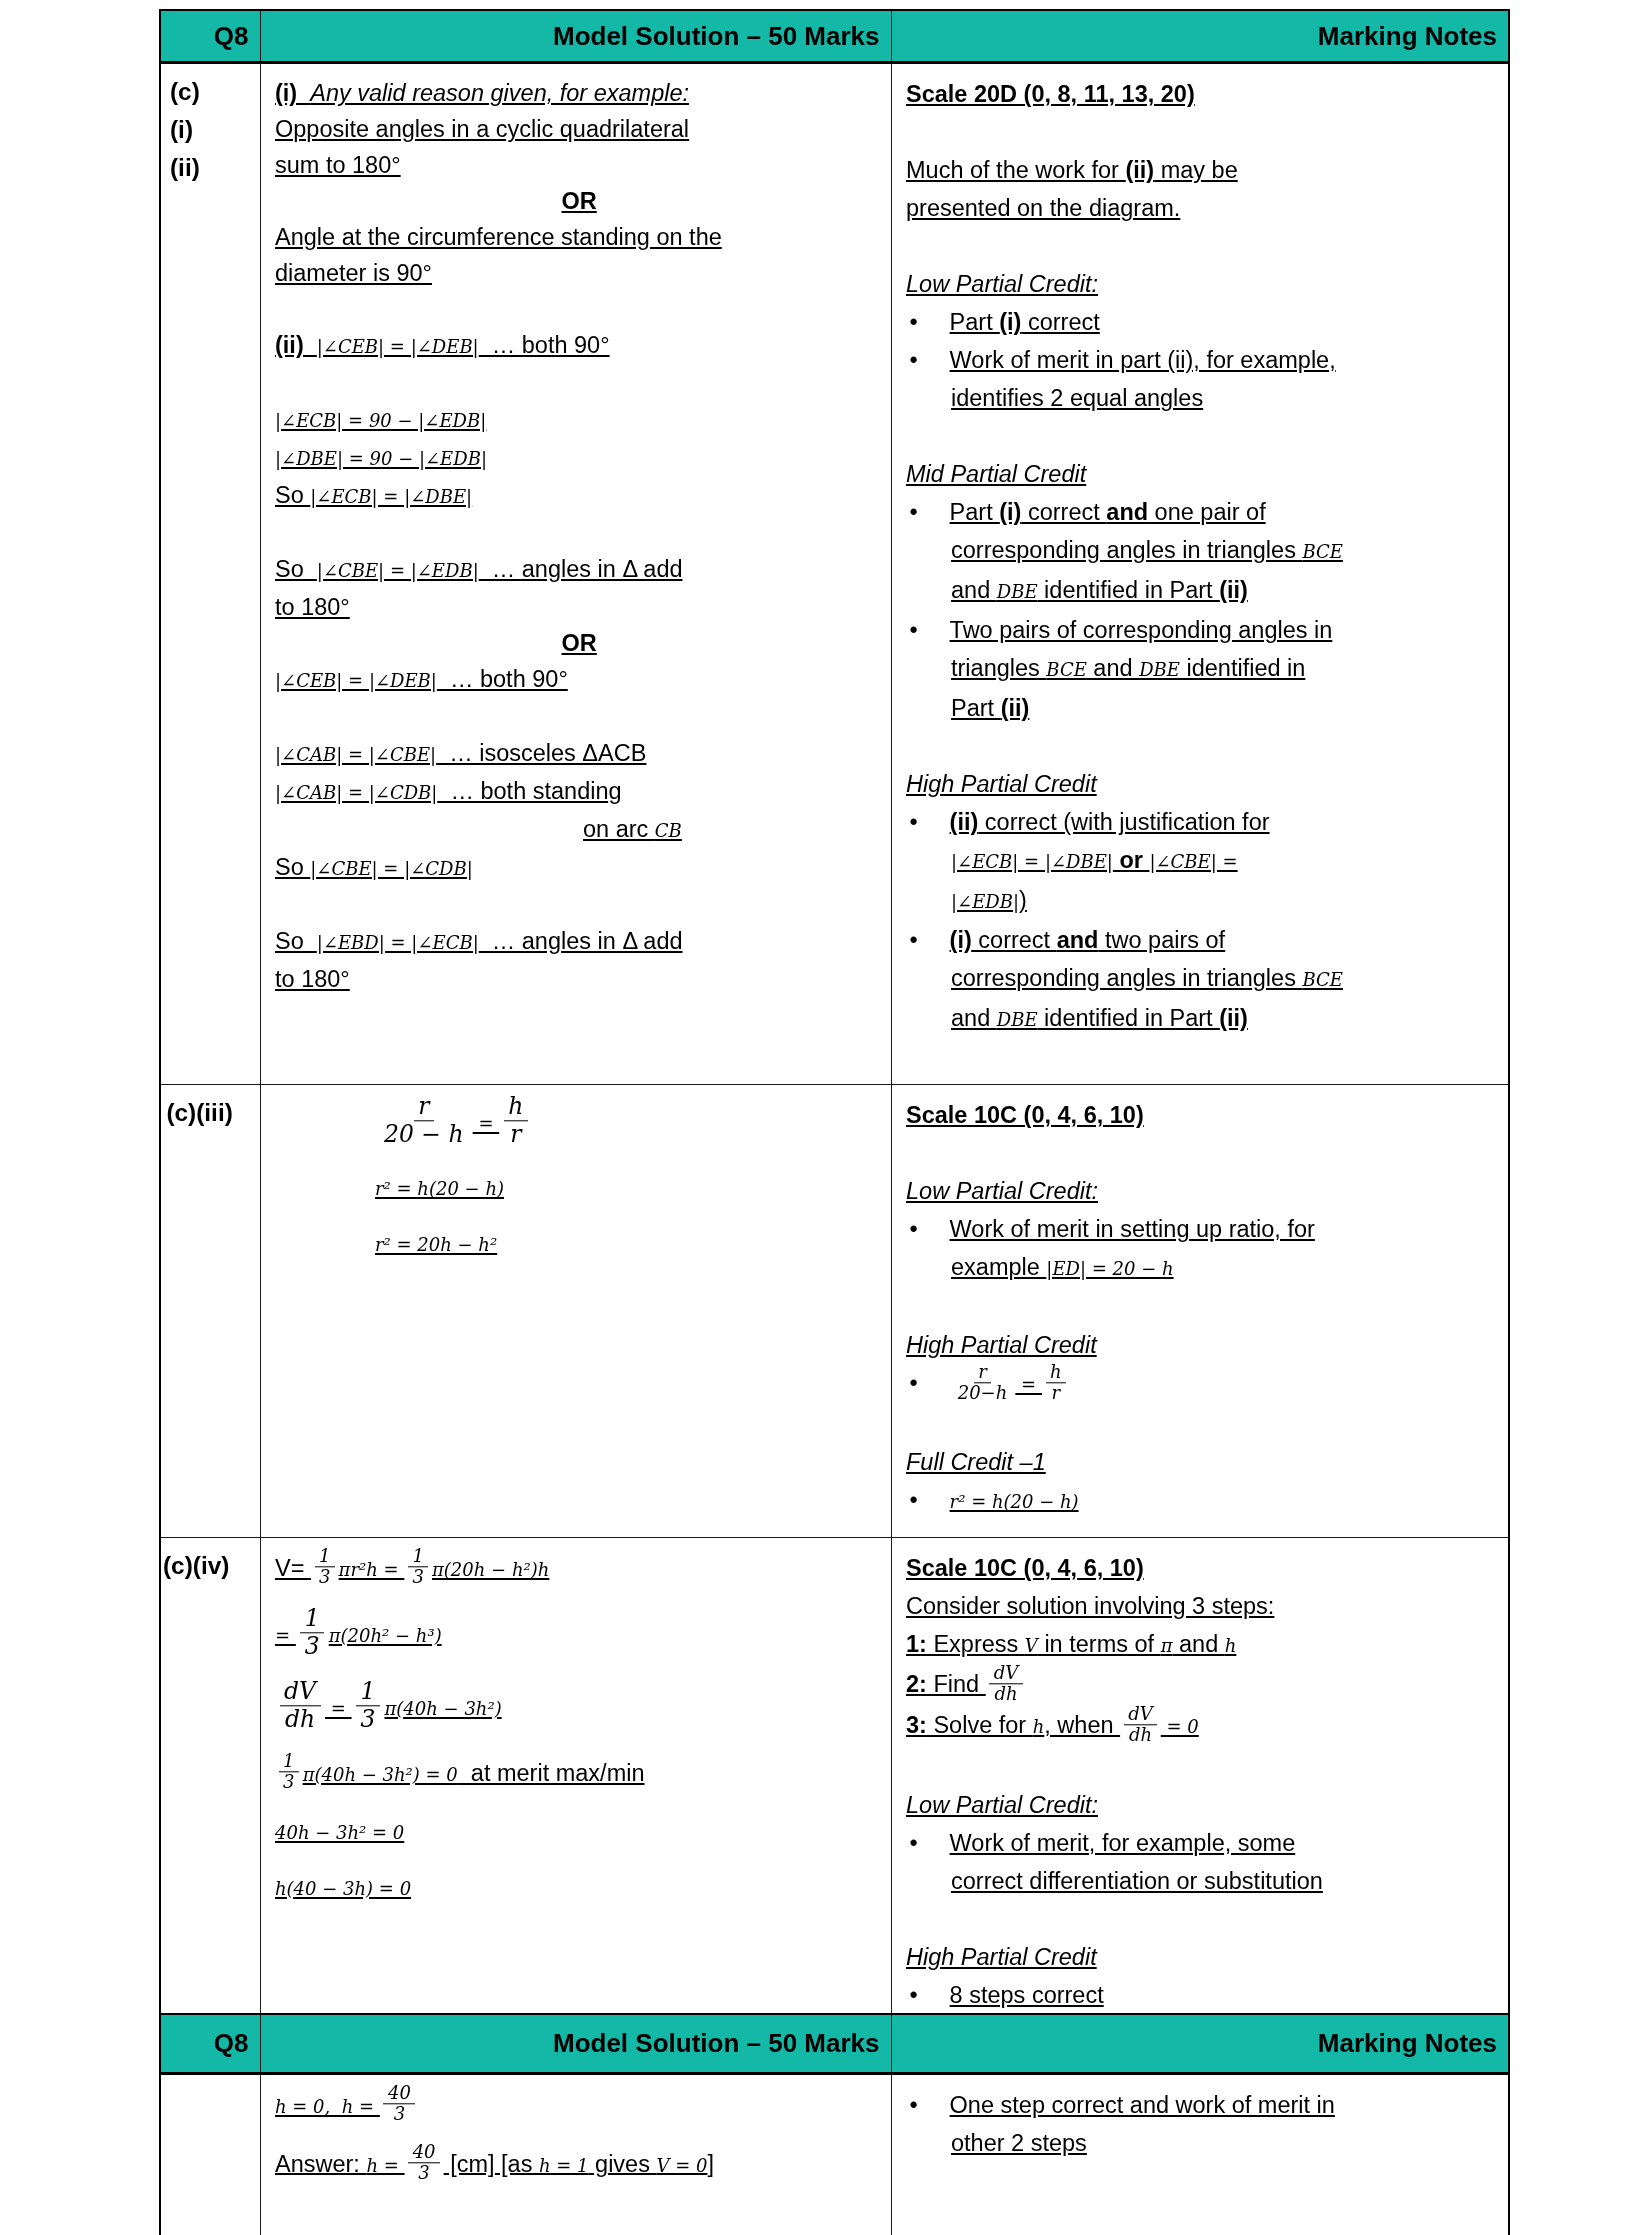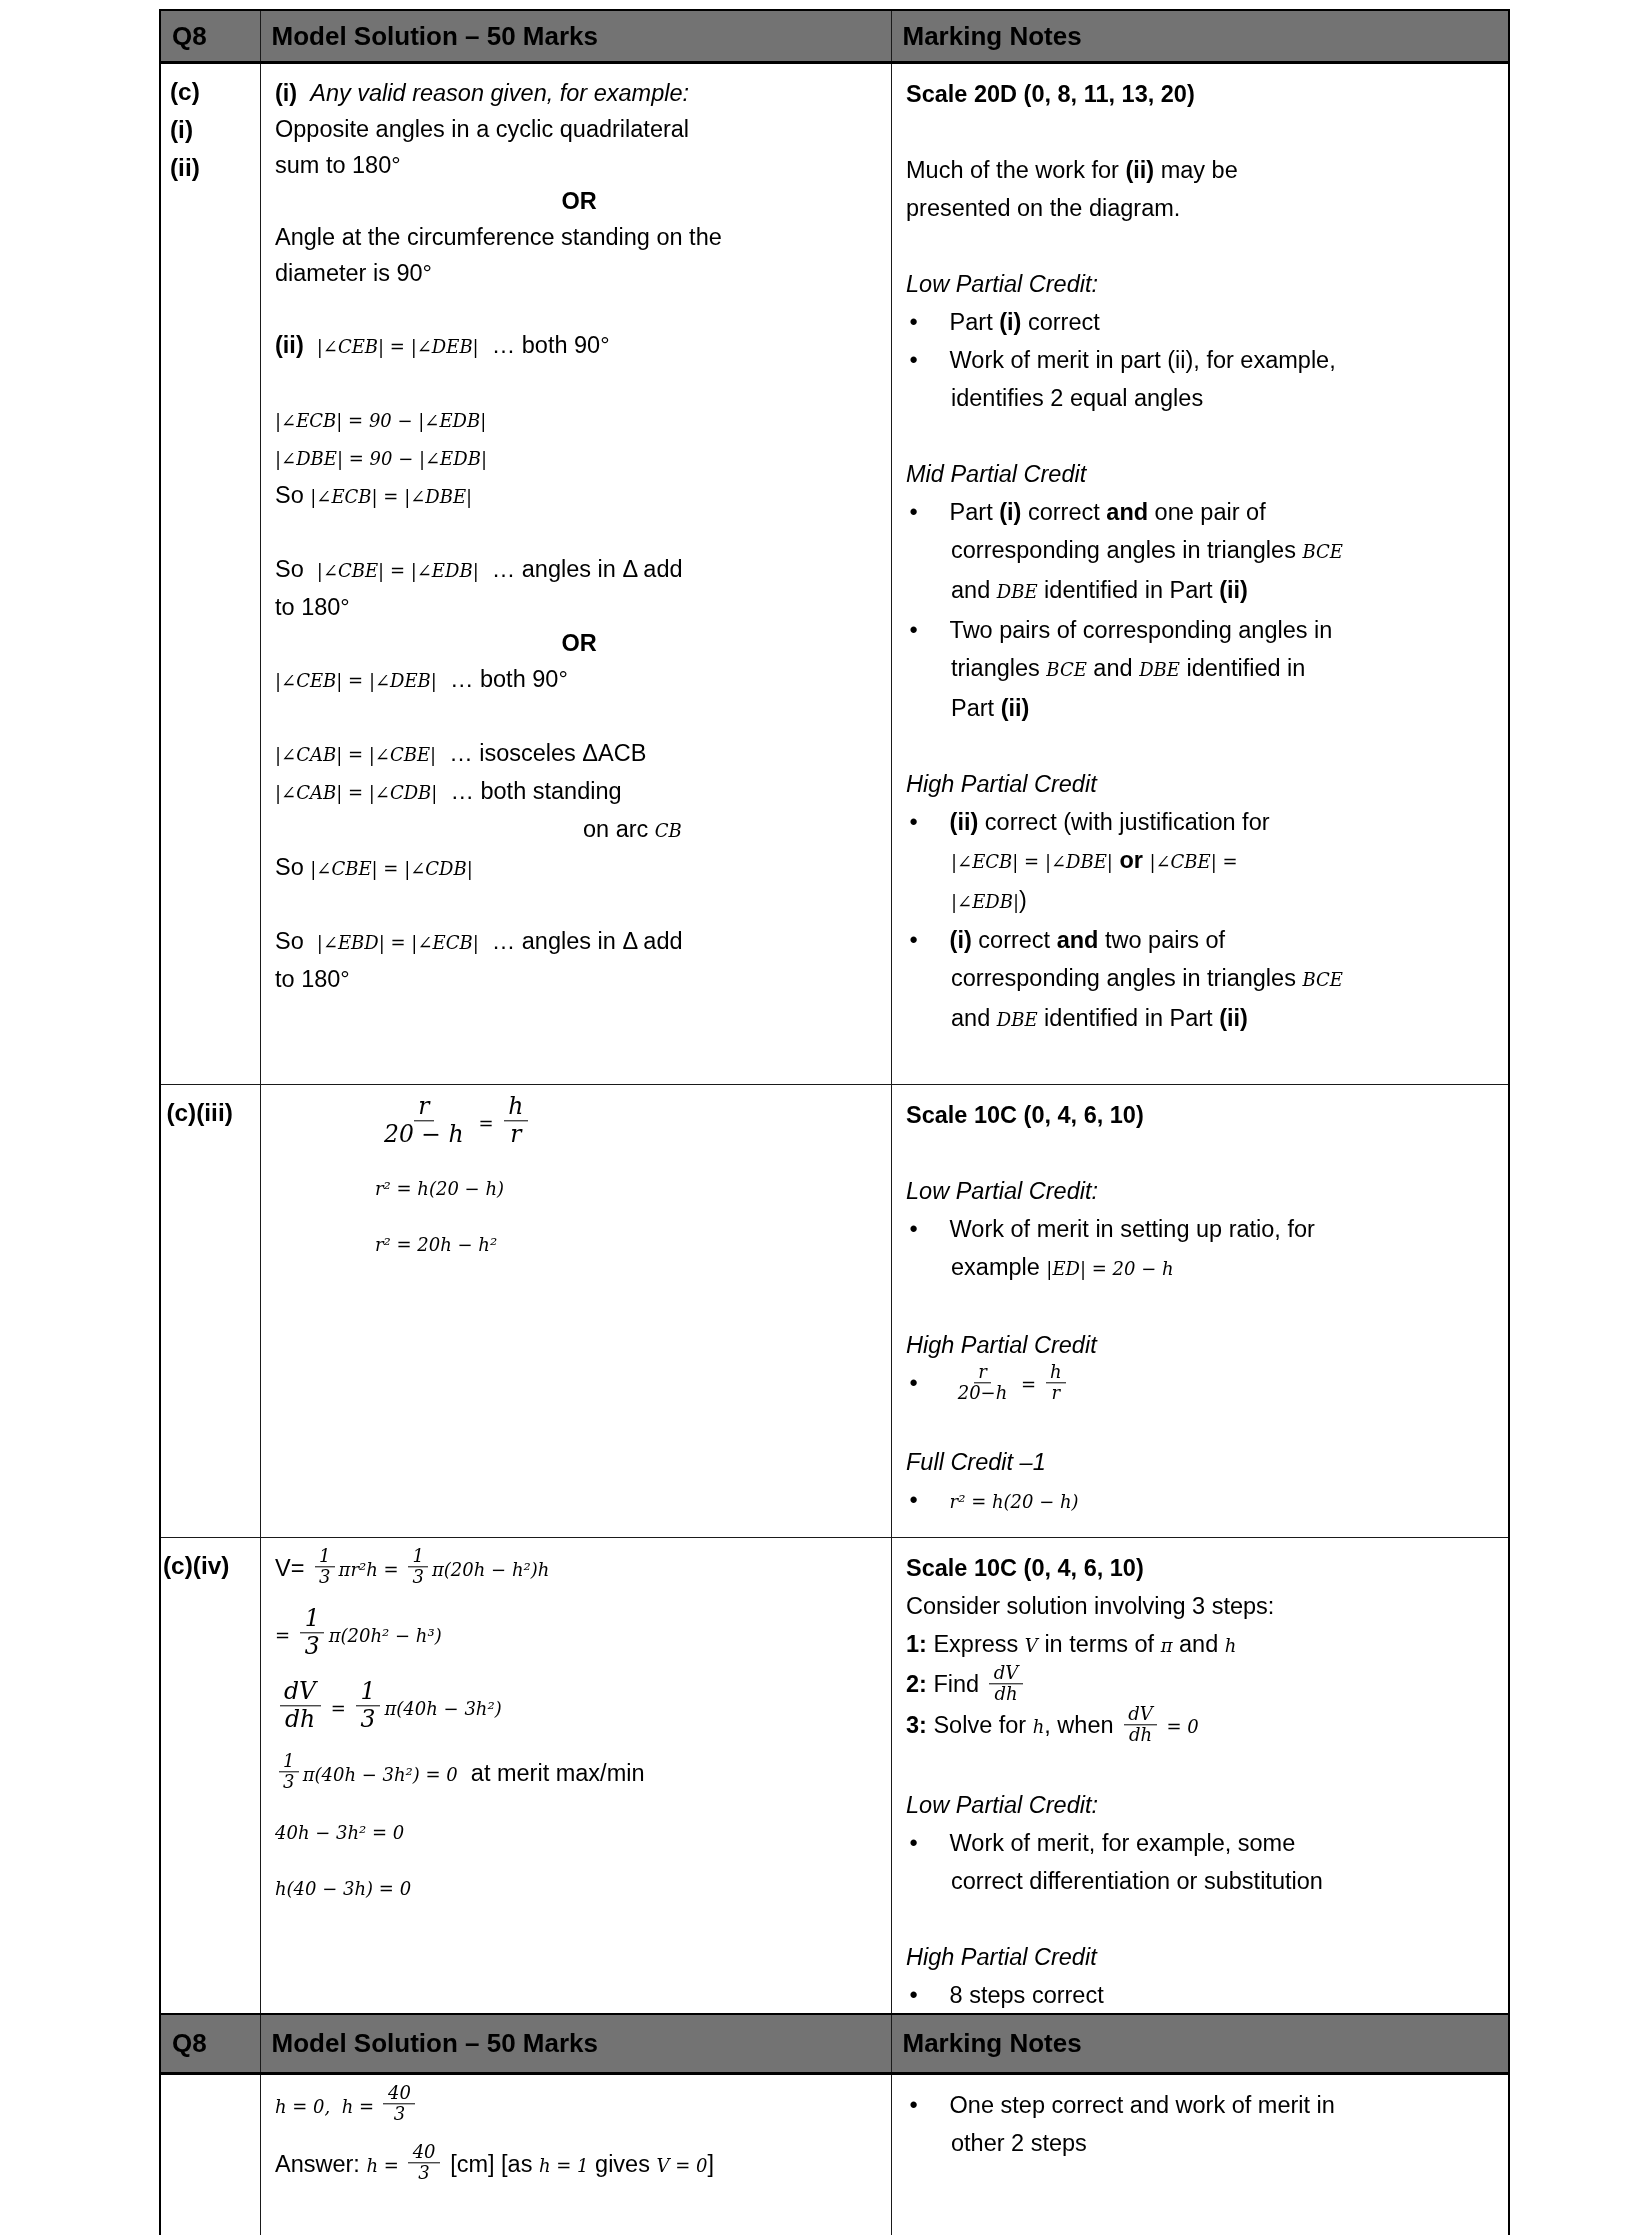--- a/index.html
+++ b/index.html
@@ -9,26 +9,26 @@
   }
   table.tbl{
     position:absolute;left:159px;width:1350px;
     border-collapse:collapse;table-layout:fixed;
     border:2.7px solid #000;
   }
   .t1{top:9px;}
   .t2{top:2013px;}
   .tbl th,.tbl td{border:1.8px solid #1a1a1a;vertical-align:top;}
   .tbl thead th{
-    background:#737373;font-weight:bold;font-size:26px;text-align:left;
+    background:#14b8a6;font-weight:bold;font-size:26px;text-align:right;
     padding:7.2px 11px;height:36px;vertical-align:middle;
     border-bottom:3.6px solid #000;
   }
   td.lab{font-weight:bold;font-size:24.4px;padding:9px 3.6px 0 9px;line-height:38px;}
-  td.cell{padding:11px 7.2px 7.2px 14.5px;font-size:23.5px;}
+  td.cell{padding:11px 7.2px 7.2px 14.5px;font-size:23.5px;text-decoration:underline;}
   .line{min-height:36px;line-height:36px;white-space:pre-wrap;}
   td.notes .line{min-height:38px;line-height:38px;}
   .line.g{min-height:36px;}
   .line.gs{min-height:18px;line-height:18px;}
   .ctr{text-align:center;}
   .ind{padding-left:100px;}
   .arc{padding-left:308px;}
   .cont{padding-left:45px;}
   .blt{display:inline-block;width:40px;padding-left:3.6px;}
   .sn{font-weight:normal;}

